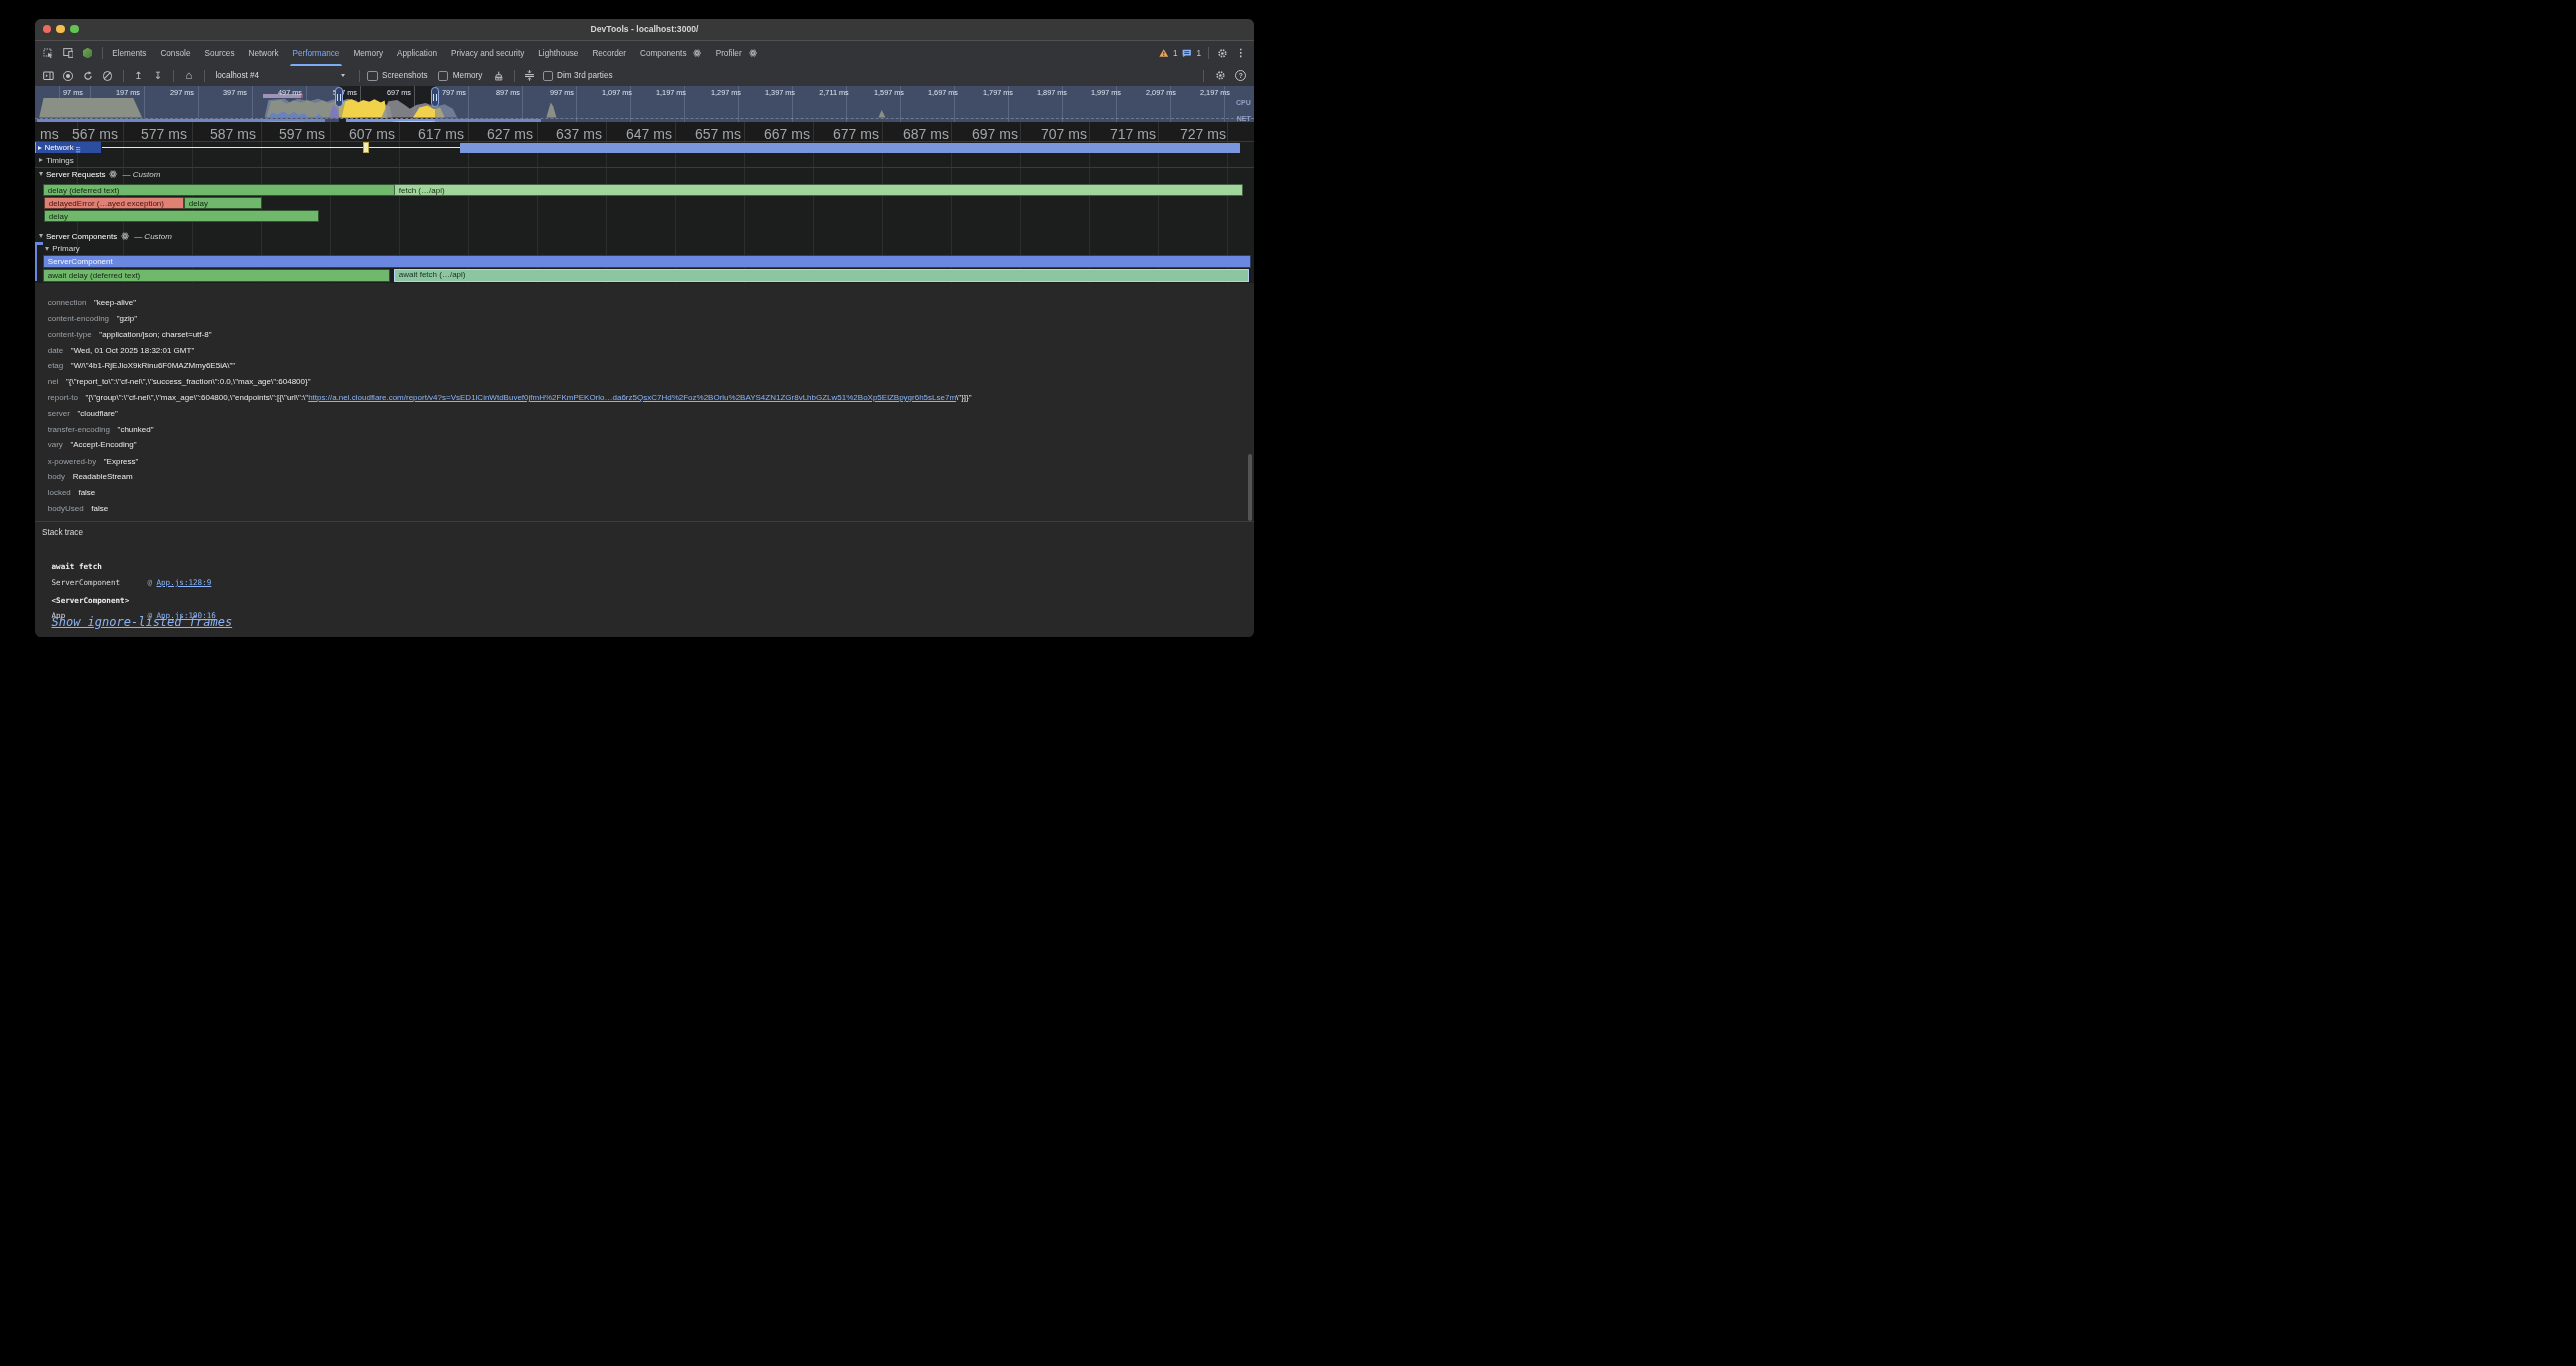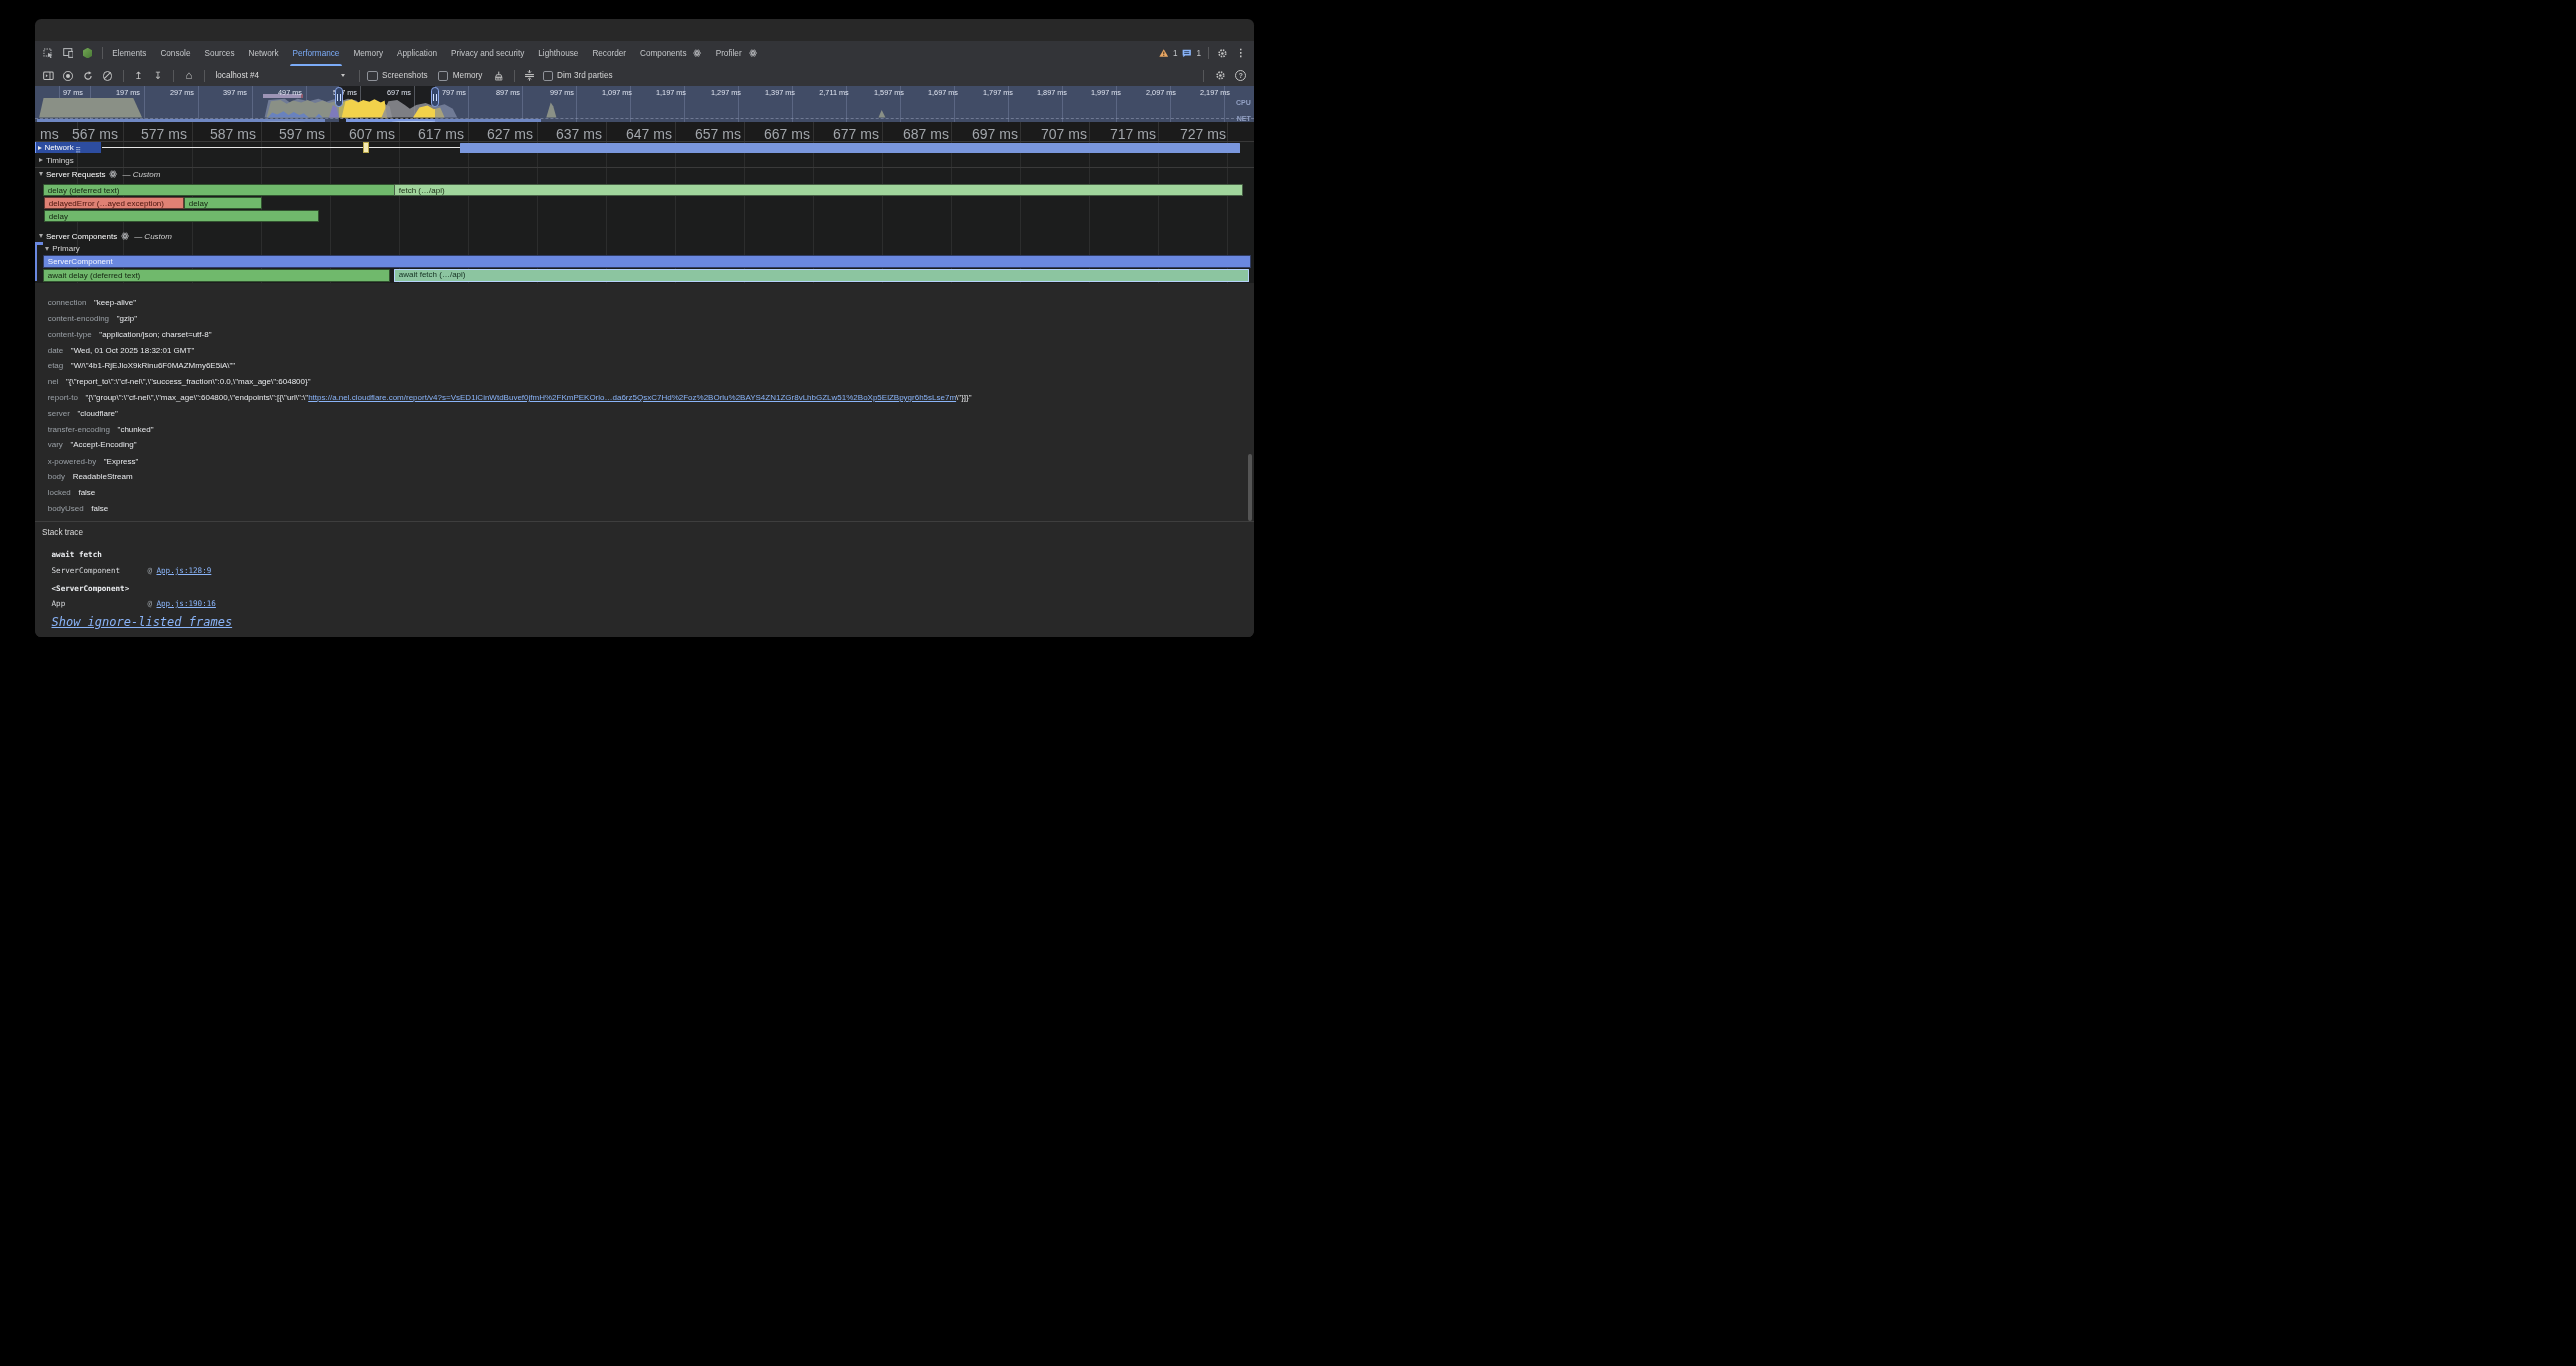--- a/index.html
+++ b/index.html
@@ -76,33 +76,41 @@
   .btab{padding:0 8.2px;font-size:8px;color:#c7c7c7;height:16px;line-height:16px;position:relative;}
   .btab.sel{color:#7cacf8;}
   .btab.sel::after{content:"";position:absolute;left:5.7px;right:5.7px;bottom:0;height:1.9px;background:#7cacf8;border-radius:1.9px 1.9px 0 0;}
   .summary{position:absolute;left:0;top:281px;right:0;bottom:0;background:#282828;overflow:hidden;}
   .hrow{position:absolute;left:12.7px;right:7.6px;height:11.4px;line-height:11.4px;font-size:8px;white-space:nowrap;overflow:hidden;}
   .hkey{color:#9aa0a6;margin-right:7.6px;}
   .hval{color:#e8eaed;}
   .hlink{color:#8ab4f8;text-decoration:underline;}
   .divline{position:absolute;left:0;right:0;top:221px;border-top:0.6px solid #3e3e3e;}
   .st-title{position:absolute;left:7px;top:228px;font-size:8.2px;color:#dcdcdc;}
-  .frame{position:absolute;left:16.5px;font-family:"DejaVu Sans Mono",monospace;font-size:7.6px;color:#d7d9dc;white-space:nowrap;}
+  .frame{position:absolute;left:16.5px;font-family:"DejaVu Sans Mono",monospace;font-size:7.6px;color:#d7d9dc;white-space:nowrap;margin-top:12px;}
   .frame.bold{font-weight:bold;color:#eceef1;}
   .fname{display:inline-block;width:96px;}
   .at{color:#9aa0a6;margin-right:4.4px;}
   .flink{color:#8ab4f8;text-decoration:underline;}
   .show-link{position:absolute;left:16.5px;top:315px;font-family:"DejaVu Sans Mono",monospace;font-size:12px;font-style:italic;text-decoration:underline;color:#8ab4f8;}
   .vthumb{position:absolute;right:1.9px;top:154px;width:4.4px;height:67px;border-radius:2.5px;background:#555;}
 </style>
 </head>
 <body>
 
 <div class="window">
 
+  <div class="titlebar">
+    <div class="lights">
+      <span class="light" style="background:#ee6a5f"></span>
+      <span class="light" style="background:#f5bd4f"></span>
+      <span class="light" style="background:#61c554"></span>
+    </div>
+    <div class="title">DevTools - localhost:3000/</div>
+  </div>
 
   <div class="tabbar">
     <div class="tb-icons">
       <span class="icon-btn">
         <svg width="10.8" height="10.8" viewBox="0 0 17 17">
             <rect x="1.5" y="1.5" width="11" height="11" fill="none" stroke="#b9bbbe" stroke-width="1.6" stroke-dasharray="2.2 1.8"></rect>
             <path d="M8 8 L15 11 L11.5 11.8 L13.5 15.5 L11.8 16.3 L9.8 12.6 L7.5 15 Z" fill="#b9bbbe"></path>
           </svg>
       </span>
       <span class="icon-btn">

